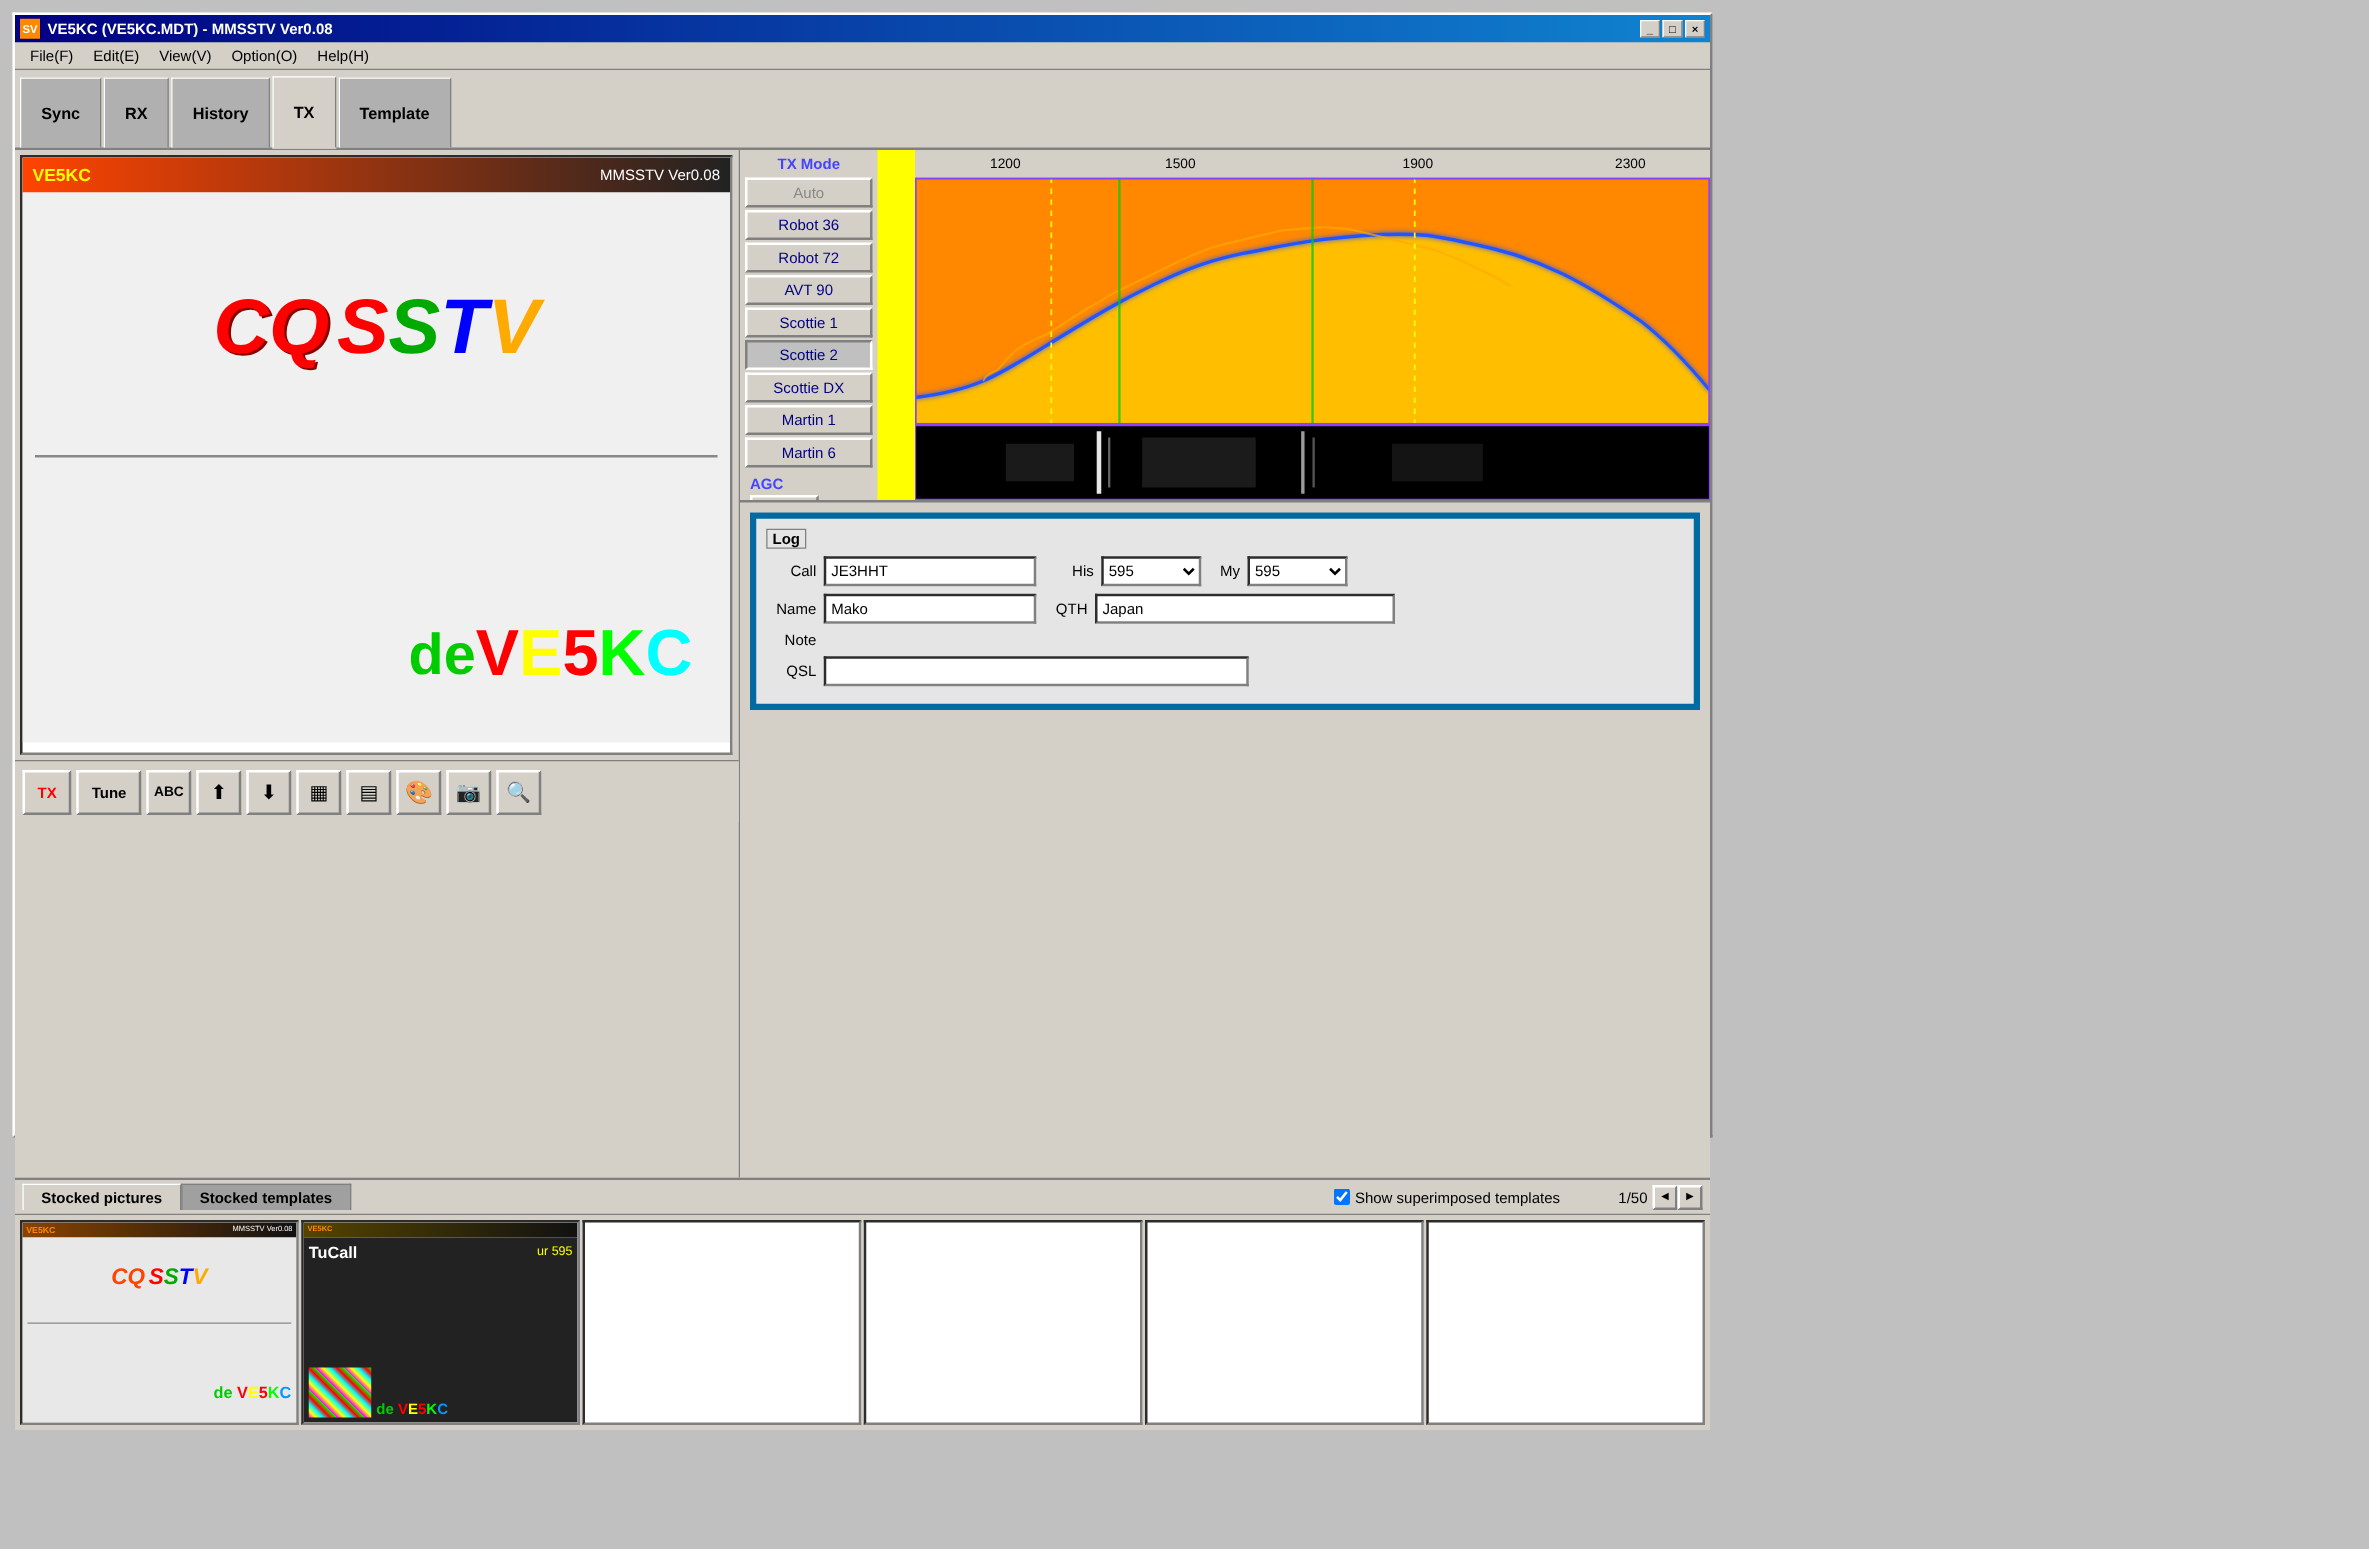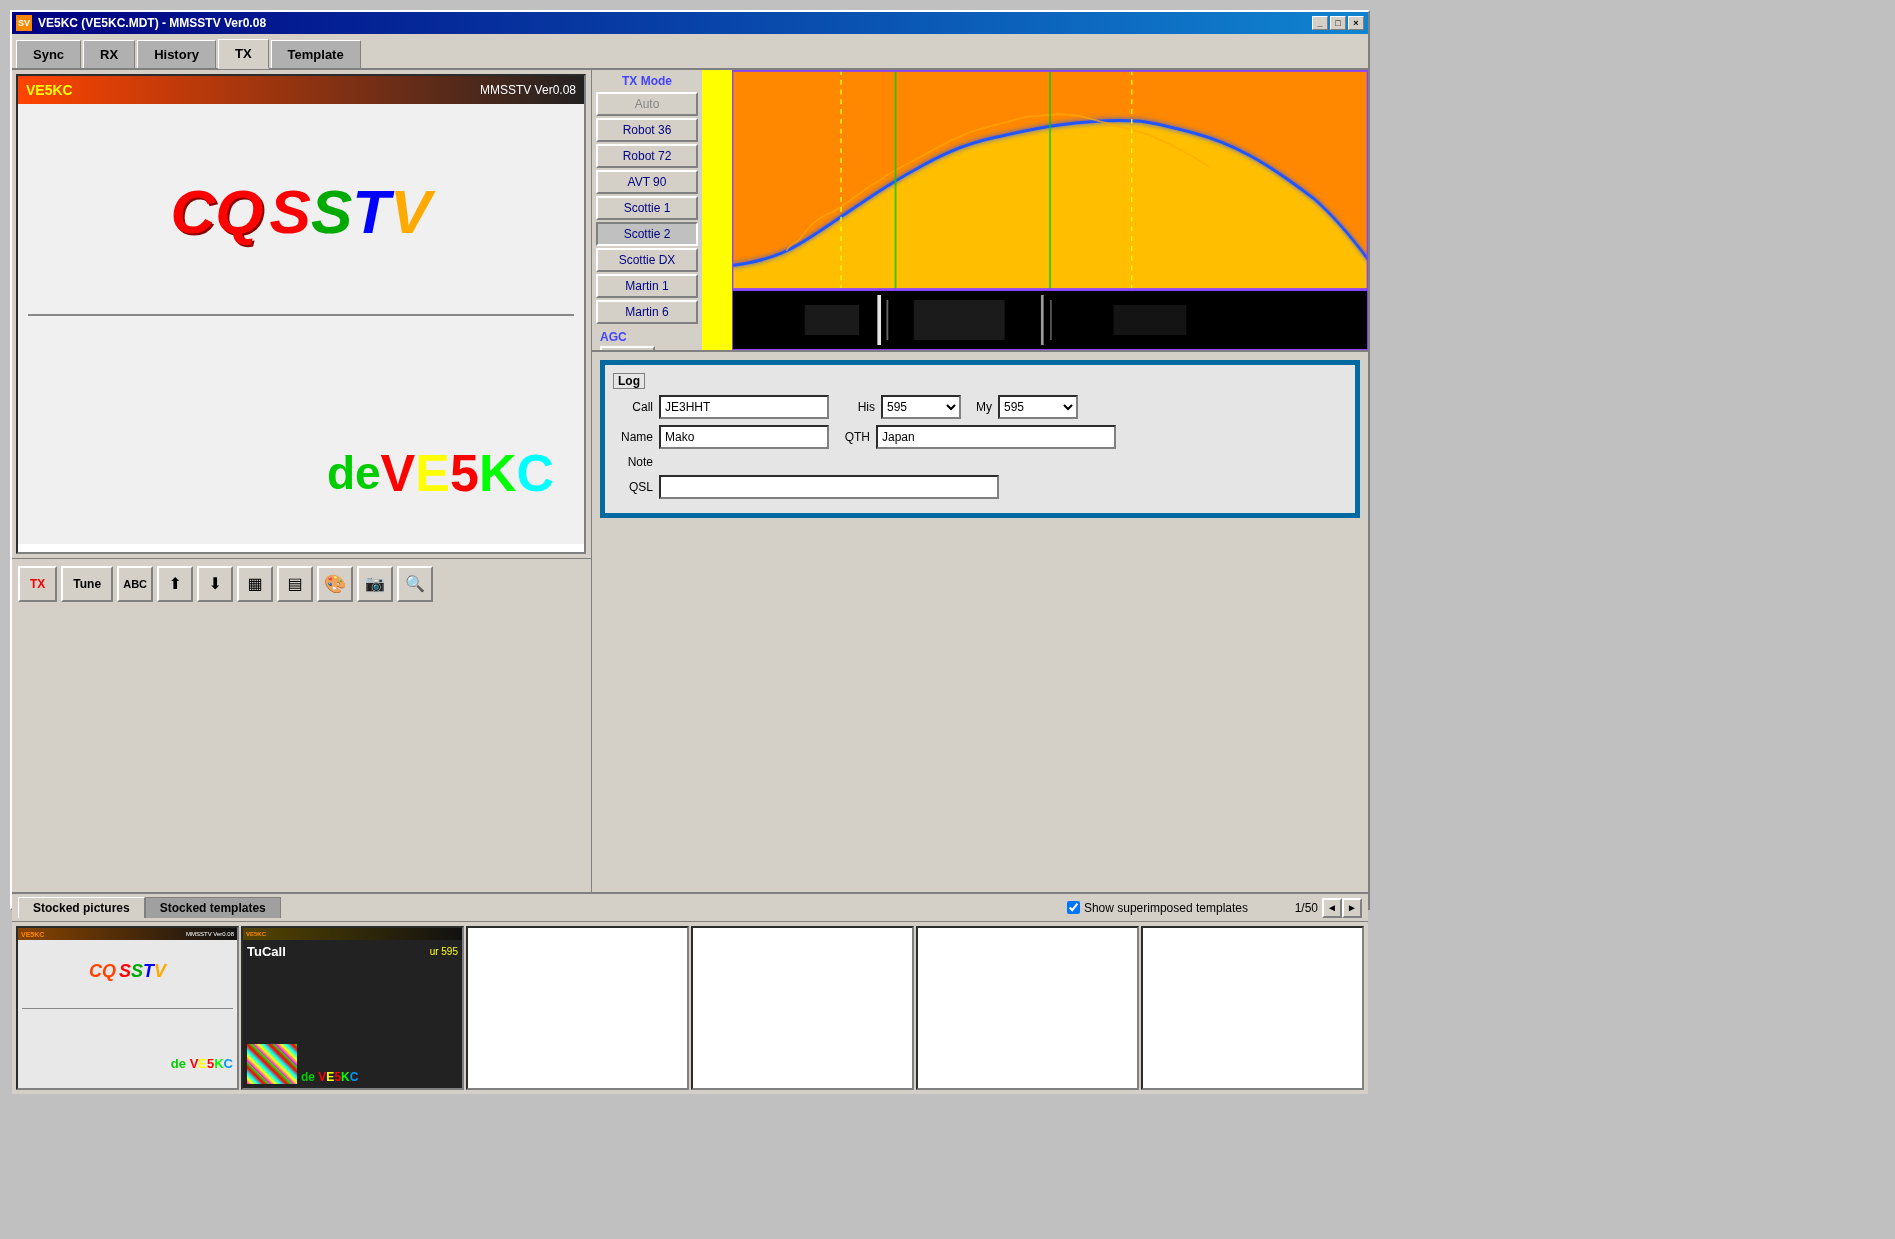--- a/index.html
+++ b/index.html
@@ -78,21 +78,21 @@
 
     
     .tab-bar {
       display: flex;
       align-items: flex-end;
       background: #d4d0c8;
       padding: 4px 0 0 4px;
       border-bottom: 2px solid #808080;
     }
     .tab {
-      padding: 6px 16px;
+      padding: 20px 16px;
       border: 1px solid #808080;
       border-bottom: none;
       background: #d4d0c8;
       cursor: pointer;
       font-size: 13px;
       font-weight: bold;
       color: #000;
       margin-right: 2px;
       border-top-color: #fff;
       border-left-color: #fff;
@@ -487,20 +487,27 @@
   <div class="title-bar">
     <div class="title-bar-icon">SV</div>
     <span>VE5KC (VE5KC.MDT) - MMSSTV Ver0.08</span>
     <div class="title-bar-buttons">
       <div class="title-bar-btn">_</div>
       <div class="title-bar-btn">□</div>
       <div class="title-bar-btn">×</div>
     </div>
   </div>
 
+  <div class="menu-bar">
+    <span class="menu-item">File(F)</span>
+    <span class="menu-item">Edit(E)</span>
+    <span class="menu-item">View(V)</span>
+    <span class="menu-item">Option(O)</span>
+    <span class="menu-item">Help(H)</span>
+  </div>
 
   <div class="tab-bar">
     <div class="tab inactive">Sync</div>
     <div class="tab inactive">RX</div>
     <div class="tab inactive">History</div>
     <div class="tab active">TX</div>
     <div class="tab inactive">Template</div>
   </div>
 
   <div class="main-content">
@@ -565,20 +572,26 @@
             <div class="agc-label">AGC</div>
             <button class="agc-btn">Fast</button>
           </div>
           <button class="mode-btn">SC2 180</button>
         </div>
 
         <div class="yellow-bar"></div>
 
         <div class="spectrum-display">
 
+          <div class="freq-ruler">
+            <span class="freq-mark" style="left:60px;">1200</span>
+            <span class="freq-mark" style="left:200px;">1500</span>
+            <span class="freq-mark" style="left:390px;">1900</span>
+            <span class="freq-mark" style="left:560px;">2300</span>
+          </div>
 
           <div class="waterfall-upper">
             <svg class="spectrum-svg" viewBox="0 0 700 180" preserveAspectRatio="none">
 
               <defs>
                 <filter id="glow">
                   <feGaussianBlur stdDeviation="2" result="coloredBlur"></feGaussianBlur>
                   <feMerge>
                       <feMergeNode in="coloredBlur"></feMergeNode>
                       <feMergeNode in="SourceGraphic"></feMergeNode>

